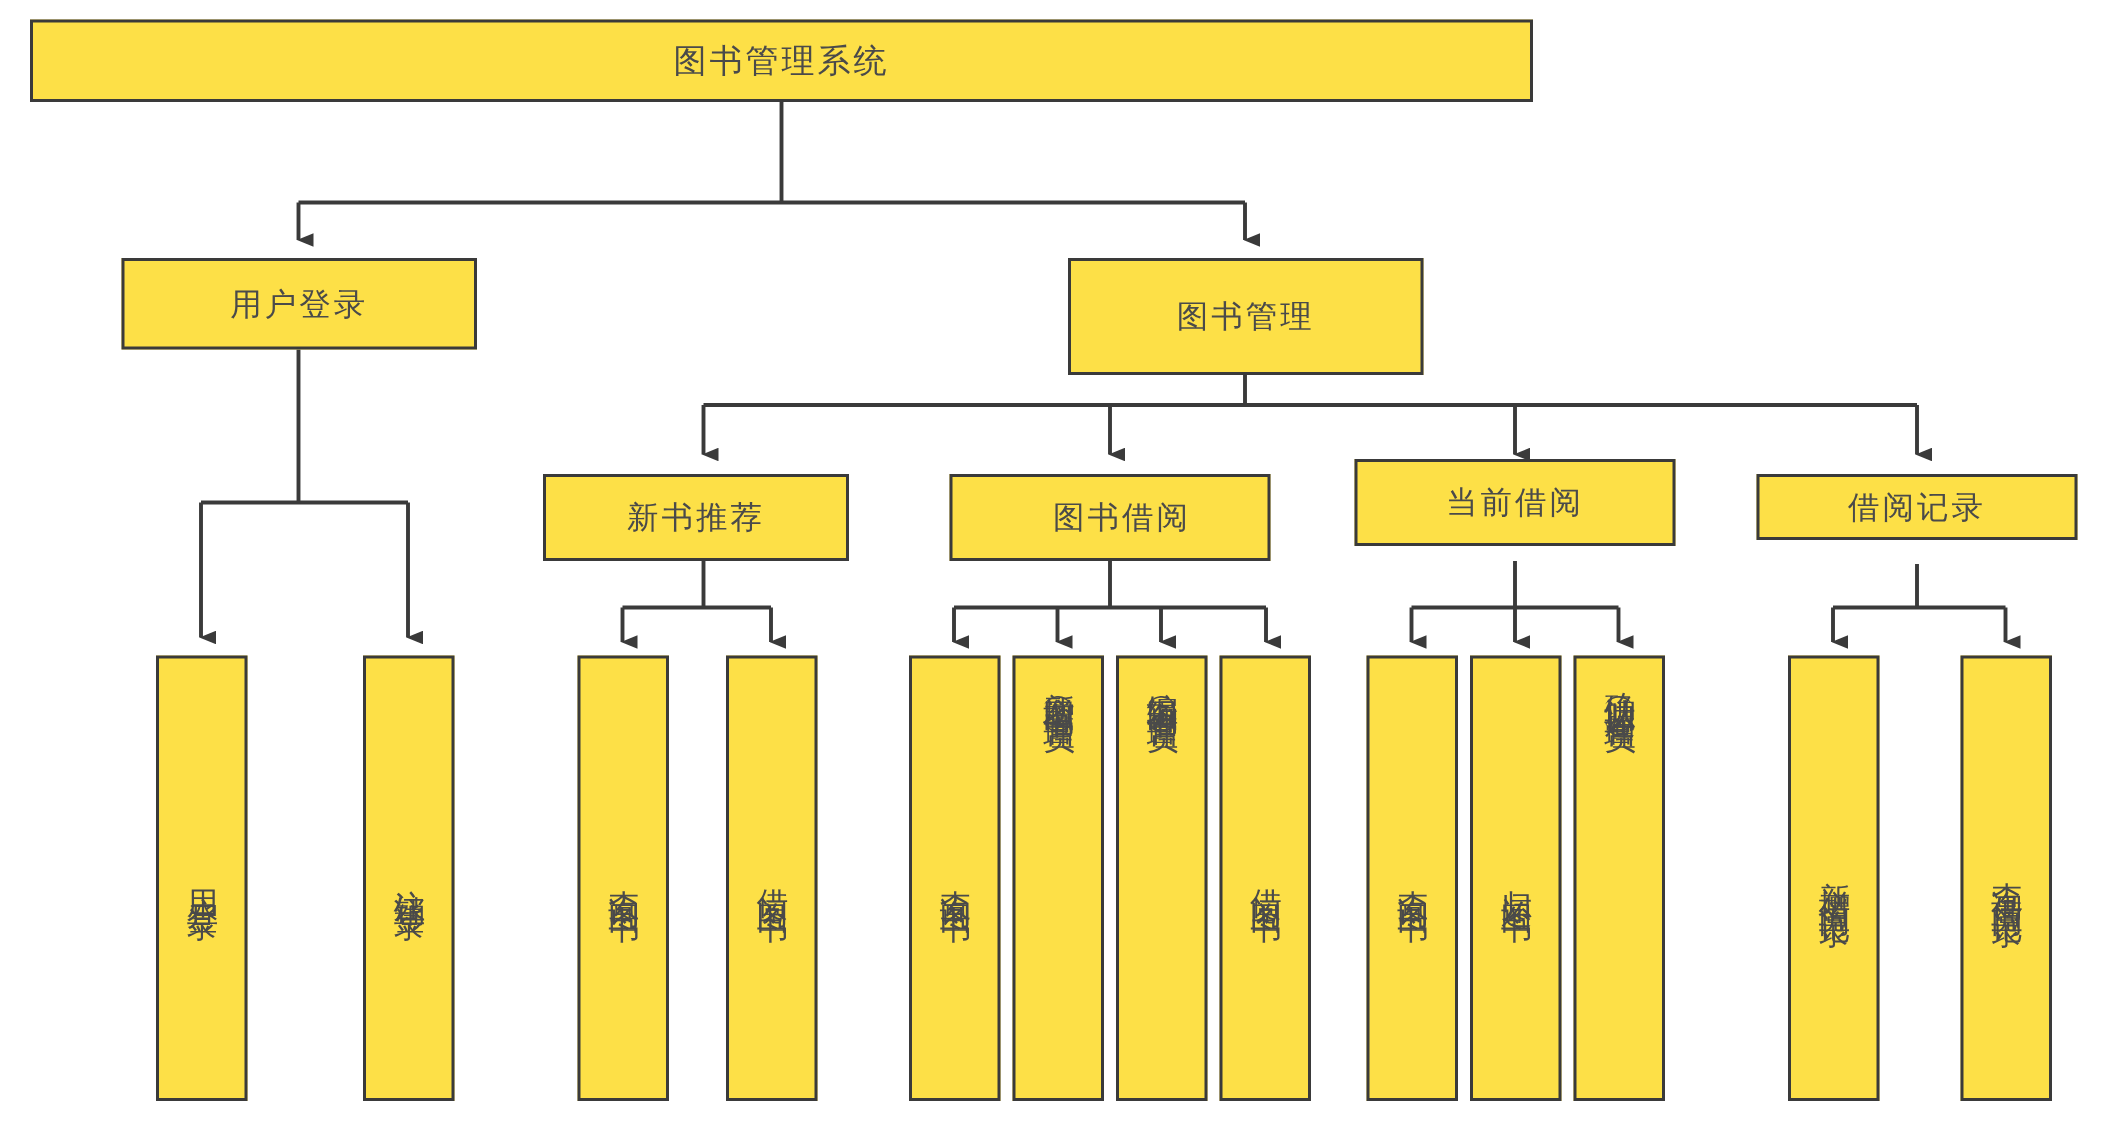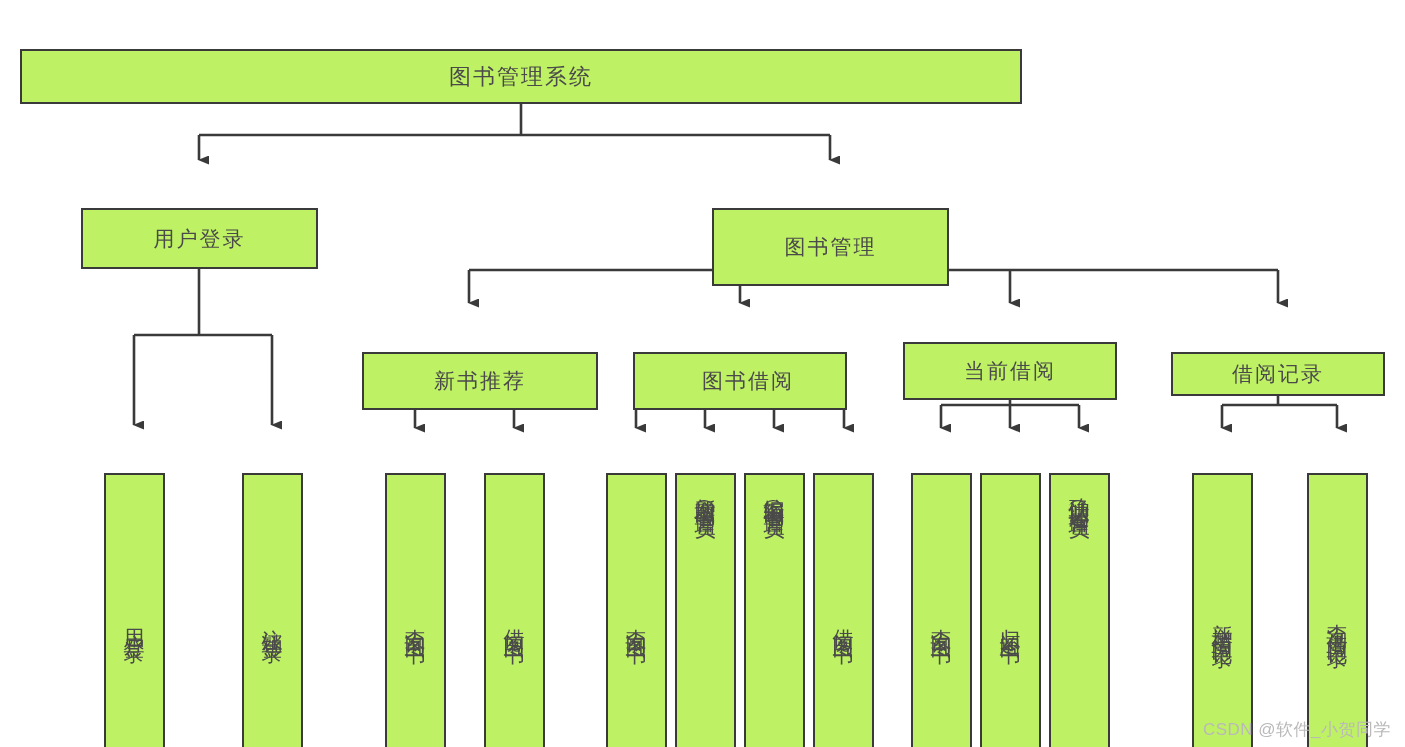--- a/index.html
+++ b/index.html
@@ -11,25 +11,24 @@
     overflow:hidden;position:relative;
   }
   #diagram-root{position:relative;width:1405px;height:747px;}
 
   
   #connectors{position:absolute;left:0;top:0;width:1405px;height:747px;z-index:1;}
 
   
   .node{
     position:absolute;z-index:2;box-sizing:border-box;
-    background:#bef264;
+    background:#fde047;
     border:2px solid #3a3a3a;
     display:flex;align-items:center;justify-content:center;
     color:#4a4a4a;
-    margin-top:36px;
   }
   .node .node-label{
     display:block;
     color:#4a4a4a;
     letter-spacing:1px;
     white-space:nowrap;
   }
 
   
   .node.horiz .node-label{
@@ -129,21 +128,21 @@
   </div>
 
   <div class="node horiz" style="left:81px;top:172px;width:237px;height:61px;">
     <span class="node-label">用户登录</span>
   </div>
 
   <div class="node horiz" style="left:712px;top:172px;width:237px;height:78px;">
     <span class="node-label">图书管理</span>
   </div>
 
-  <div class="node horiz" style="left:362px;top:316px;width:236px;height:58px;">
+  <div class="node horiz" style="left:362px;top:316px;width:204px;height:58px;">
     <span class="node-label">新书推荐</span>
   </div>
 
   <div class="node horiz" style="left:633px;top:316px;width:214px;height:58px;padding-left:16px;">
     <span class="node-label">图书借阅</span>
   </div>
 
   <div class="node horiz" style="left:903px;top:306px;width:214px;height:58px;">
     <span class="node-label">当前借阅</span>
   </div>
@@ -197,15 +196,14 @@
   </div>
 
   <div class="node vert center-v" style="left:1192px;top:437px;width:61px;height:297px;">
     <span class="node-label">新增借阅记录</span>
   </div>
 
   <div class="node vert center-v" style="left:1307px;top:437px;width:61px;height:297px;">
     <span class="node-label">查询借阅记录</span>
   </div>
 
-  <div id="watermark">CSDN @软件_小贺同学</div>
 
 </div>
 
 </body></html>

